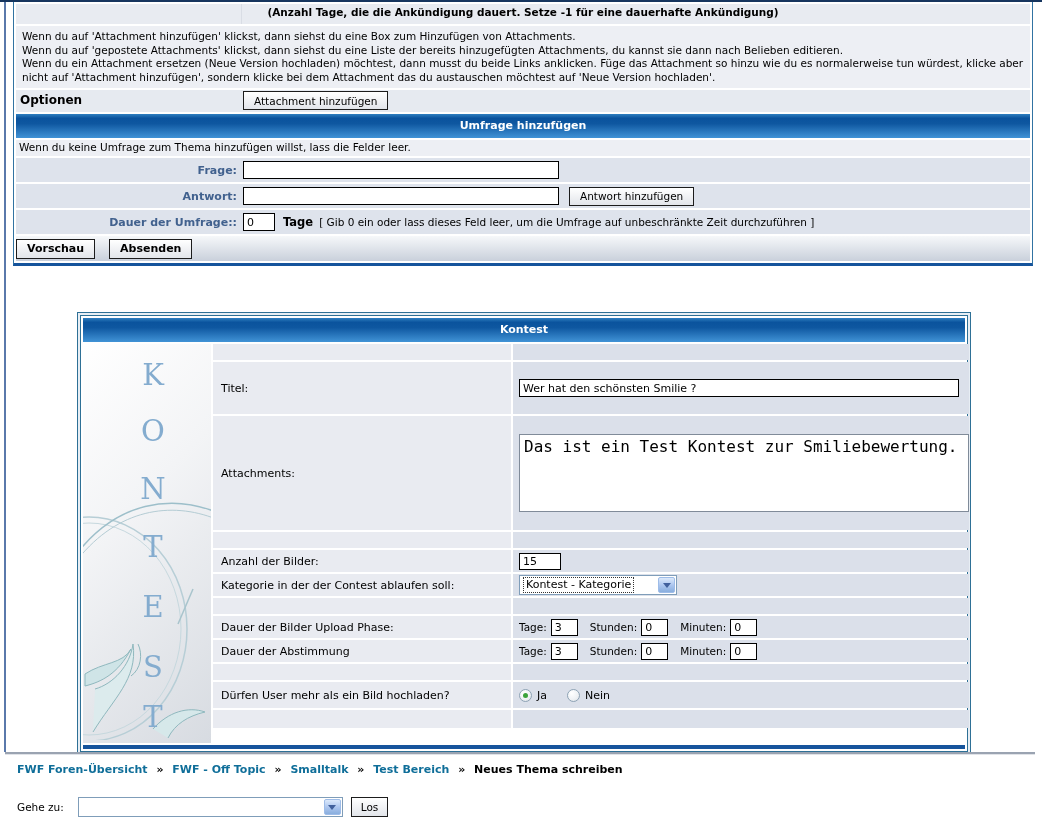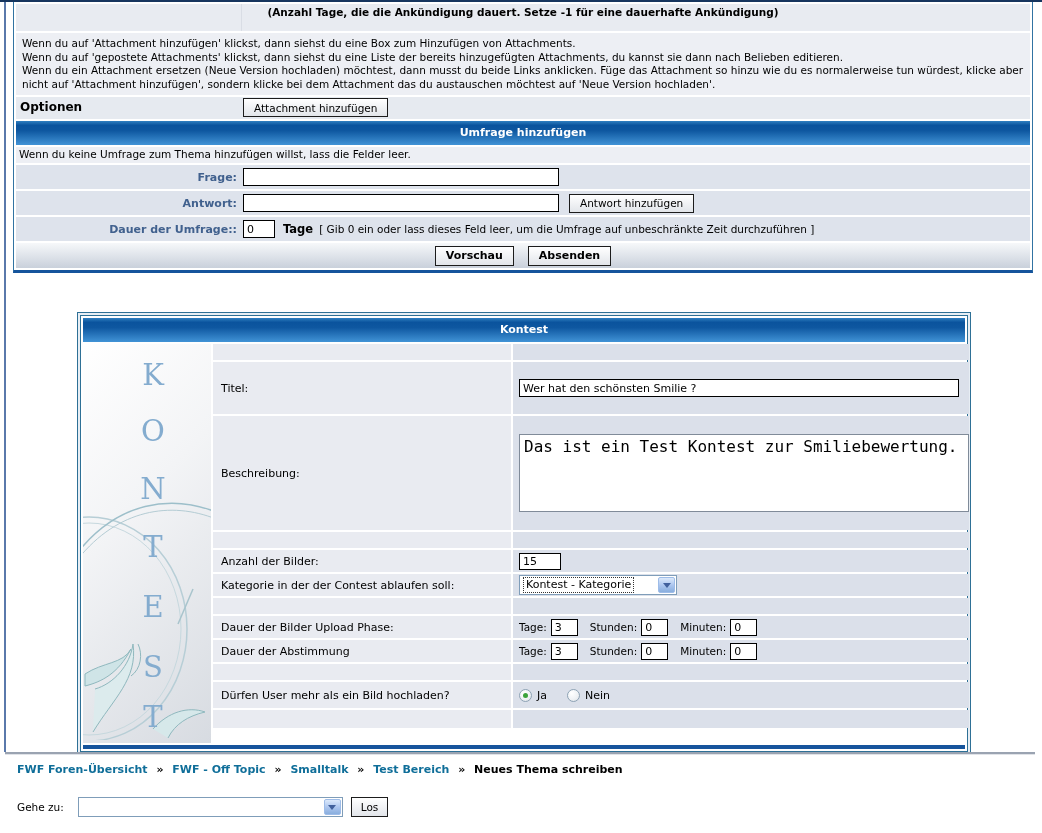--- a/index.html
+++ b/index.html
@@ -8,33 +8,33 @@
 
   .top-line { position:absolute; left:0; top:0; width:1042px; height:2px; background:#16355e; }
   .left-line { position:absolute; left:4px; top:2px; width:2px; height:750px; background:#5a79ab; }
 
   
   .topbox { position:absolute; left:13px; top:2px; width:1020px; background:#fff;
             border-left:1px solid #3173a2; border-right:1px solid #3173a2;
             border-bottom:3px solid #16549c; padding:2px; }
   .row { margin-bottom:2px; }
   .row:last-child { margin-bottom:0; }
-  .bar { height:27px; line-height:16px; background:#e8ebf1; text-align:center; font-weight:bold; font-size:10.5px; position:relative; }
+  .bar { height:20px; line-height:16px; background:#e8ebf1; text-align:center; font-weight:bold; font-size:10.5px; position:relative; }
   .bar::before { content:""; position:absolute; left:225px; top:0; bottom:0; width:1px; background:#d9dde5; }
   .bluehdr { height:24px; line-height:24px; text-align:center; color:#fff; font-weight:bold; font-size:11px;
              background:linear-gradient(180deg,#2f7fc0 0%,#0a539d 18%,#0e57a0 40%,#4193d6 100%); }
   .desc { background:#edeff4; padding:4px 6px; font-size:10.5px; line-height:13.5px; }
   .optrow { background:#e6eaf0; height:22px; position:relative; }
   .optlabel { position:absolute; left:4px; top:3px; font-weight:bold; font-size:12px; }
   .optbtn { position:absolute; left:227px; top:1px; }
   .hintrow { background:#edeff4; height:16px; line-height:15px; padding:0 3px; font-size:10.5px; }
   .formrow { background:#dee3ec; height:24px; display:flex; align-items:center; }
   .flabel { width:221px; text-align:right; font-weight:bold; color:#41618e; font-size:11px; flex:none; }
   .fcontent { margin-left:6px; display:flex; align-items:center; }
-  .btnrow { height:25px; background:linear-gradient(180deg,#f6f8fa 0%,#c9d0db 100%); display:flex; justify-content:center; align-items:center; gap:14px; }
+  .btnrow { height:25px; background:linear-gradient(180deg,#f6f8fa 0%,#c9d0db 100%); display:flex; align-items:center; gap:14px; }
 
   .btn { background:linear-gradient(180deg,#ffffff,#e2e5ea); border:1px solid #1c1c1c; font-family:inherit;
          font-size:10.5px; height:19px; padding:0 10px; color:#000; cursor:pointer; }
   .btn.bold { font-weight:bold; height:20px; font-size:11px; }
 
   .ti { border:1px solid #000; height:18px; background:#fff; font-family:inherit; font-size:11px; padding:1px 3px; }
   .w-long { width:316px; }
   .w-small { width:32px; }
   .w-tiny { width:27px; height:17px; }
   .unit { font-weight:bold; font-size:11.5px; margin:0 6px 0 8px; }
@@ -191,21 +191,21 @@
         </div>
 
         <div class="krow" style="height:52px;">
           <div class="kl">Titel:</div>
           <div class="kv">
             <input class="ti" type="text" style="width: 440px;" value="Wer hat den schönsten Smilie ?">
           </div>
         </div>
 
         <div class="krow" style="height:114px;">
-          <div class="kl">Beschreibung:</div>
+          <div class="kl">Attachments:</div>
           <div class="kv">
             <textarea class="karea" style="">Das ist ein Test Kontest zur Smiliebewertung.</textarea>
           </div>
         </div>
 
         <div class="krow" style="height:16px;">
           <div class="kl"></div>
             <div class="kv"></div>
         </div>
 

